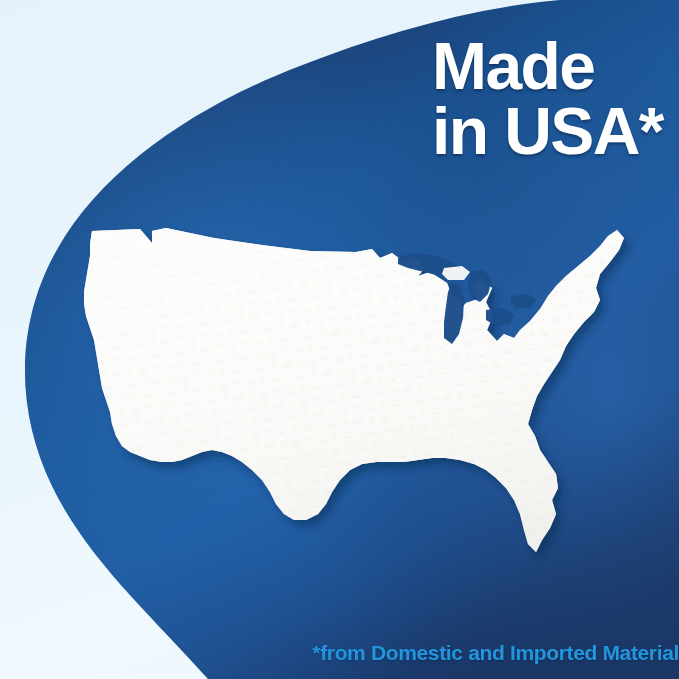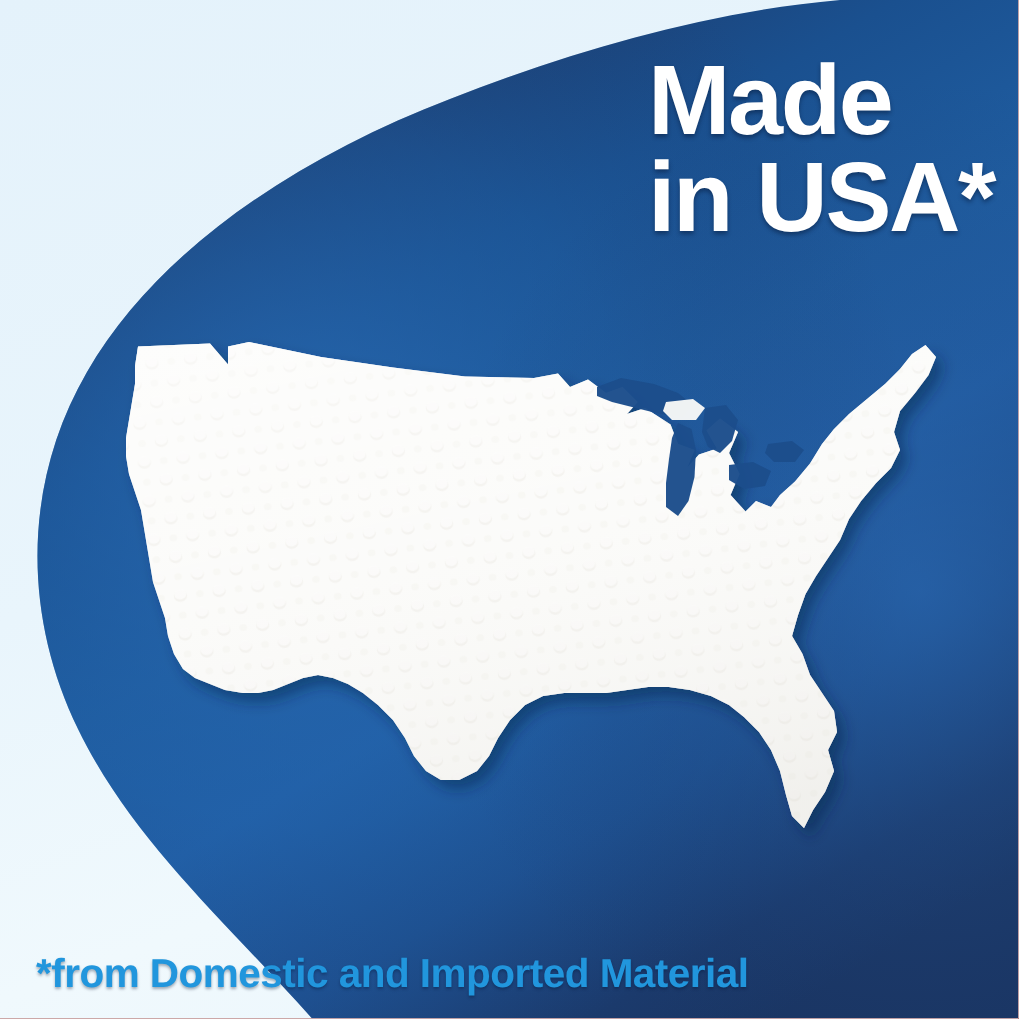--- a/index.html
+++ b/index.html
@@ -8,21 +8,21 @@
     background: #ffffff;
   }
   body {
     font-family: "Liberation Sans", sans-serif;
   }
   #stage {
     position: relative;
     width: 679px;
     height: 679px;
     overflow: hidden;
-    background: #7f1d1d;
+    background: #0f172a;
   }
   
   #backdrop {
     position: absolute;
     inset: 0;
     background:
       linear-gradient(160deg, #e4f2fb 0%, #e9f5fc 45%, #f0f9fd 72%, #eaf5fc 100%);
   }
   #artwork {
     position: absolute;
@@ -54,26 +54,26 @@
     letter-spacing: -1.6px;
     text-align: left;
     text-shadow: 0 2px 3px rgba(4,20,48,0.45);
     white-space: pre-line;
   }
   #footnote {
     position: absolute;
     left: 0;
     right: 0;
     bottom: 14px;
-    text-align: left;
+    text-align: right;
     padding-left: 24px;
     color: #2196dd;
     font-family: "Liberation Sans", sans-serif;
     font-weight: bold;
-    font-size: 27px;
+    font-size: 21px;
     letter-spacing: -0.35px;
     text-shadow: 0 1px 2px rgba(4,20,48,0.35);
   }
 </style>
 </head>
 <body>
 
 <div id="stage">
 
   <div id="backdrop"></div>

